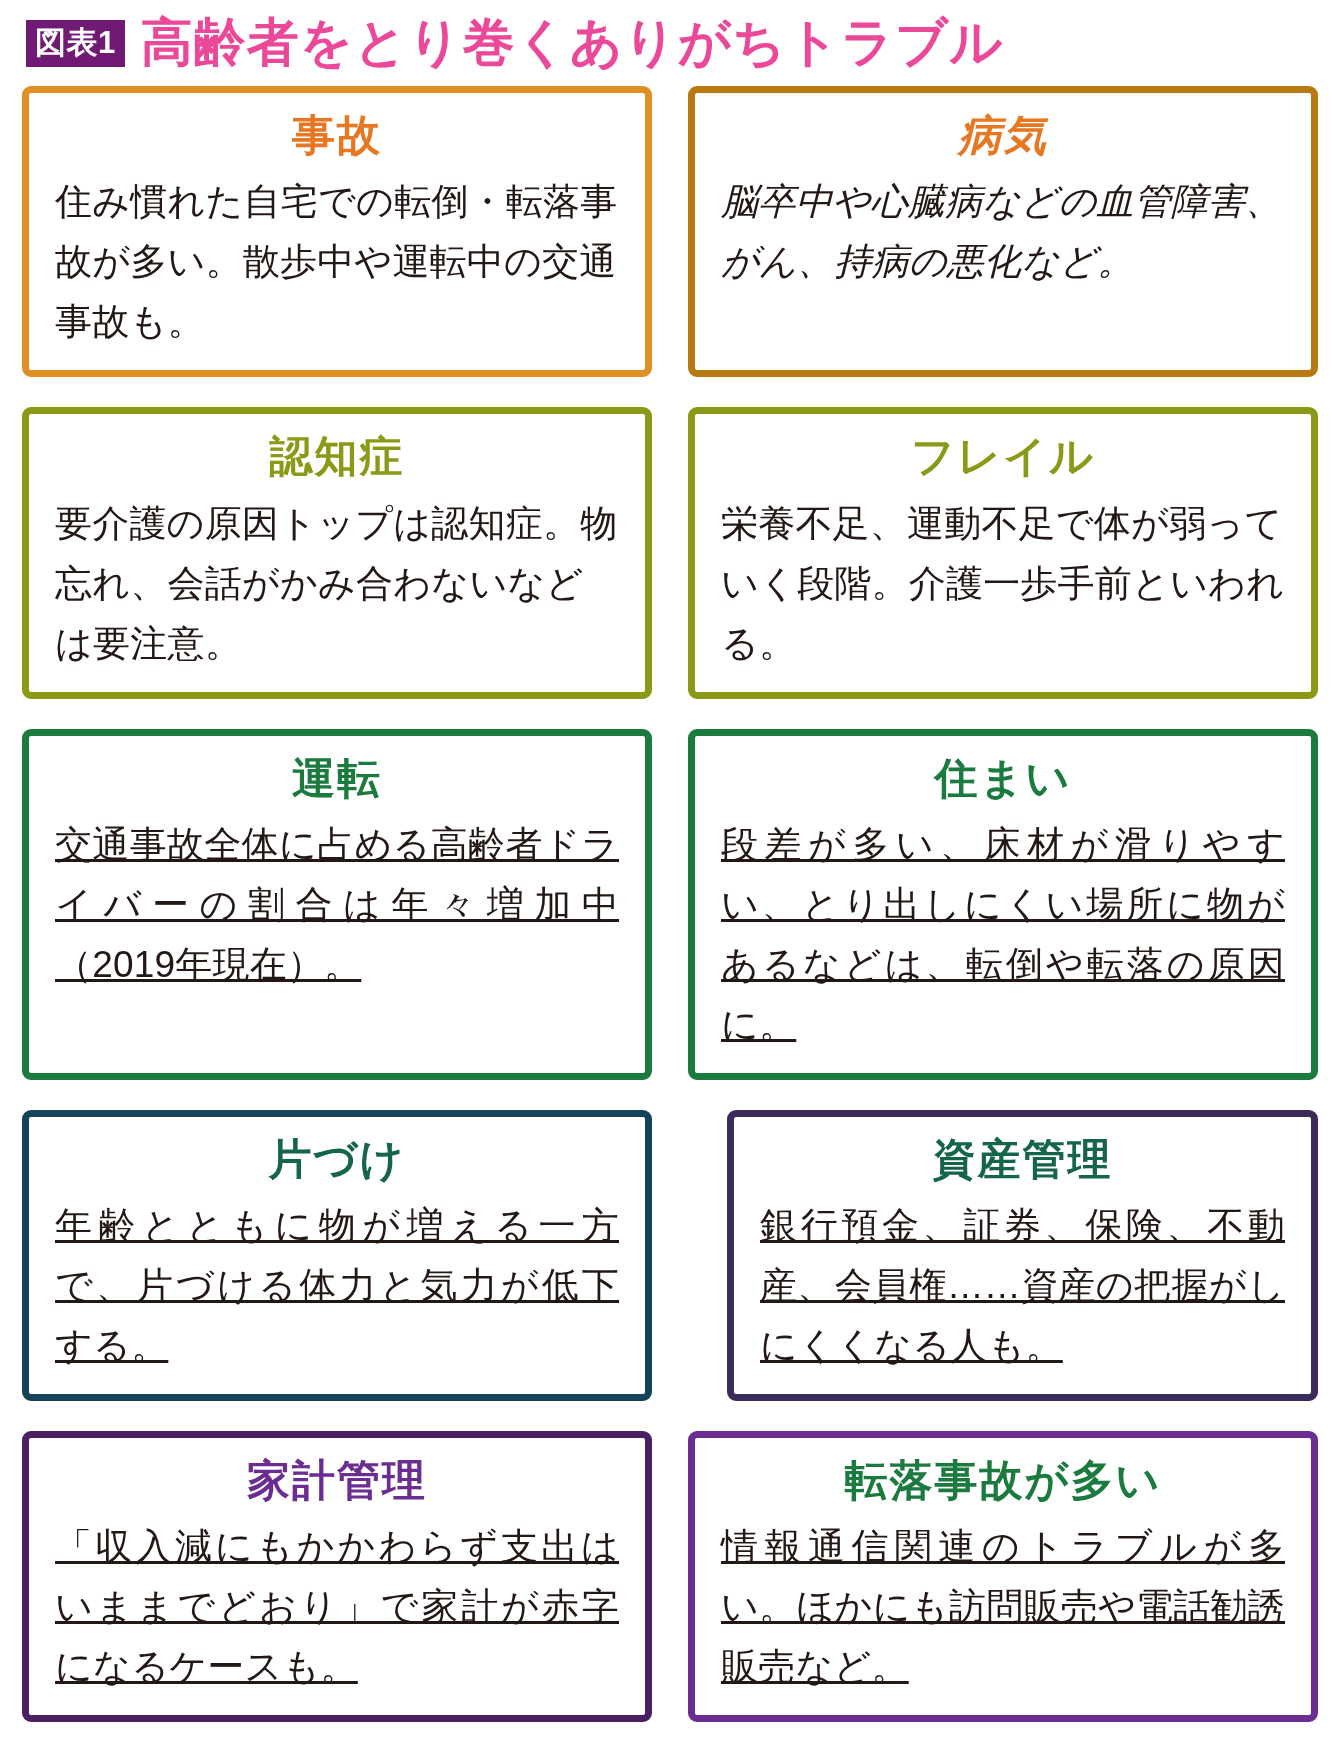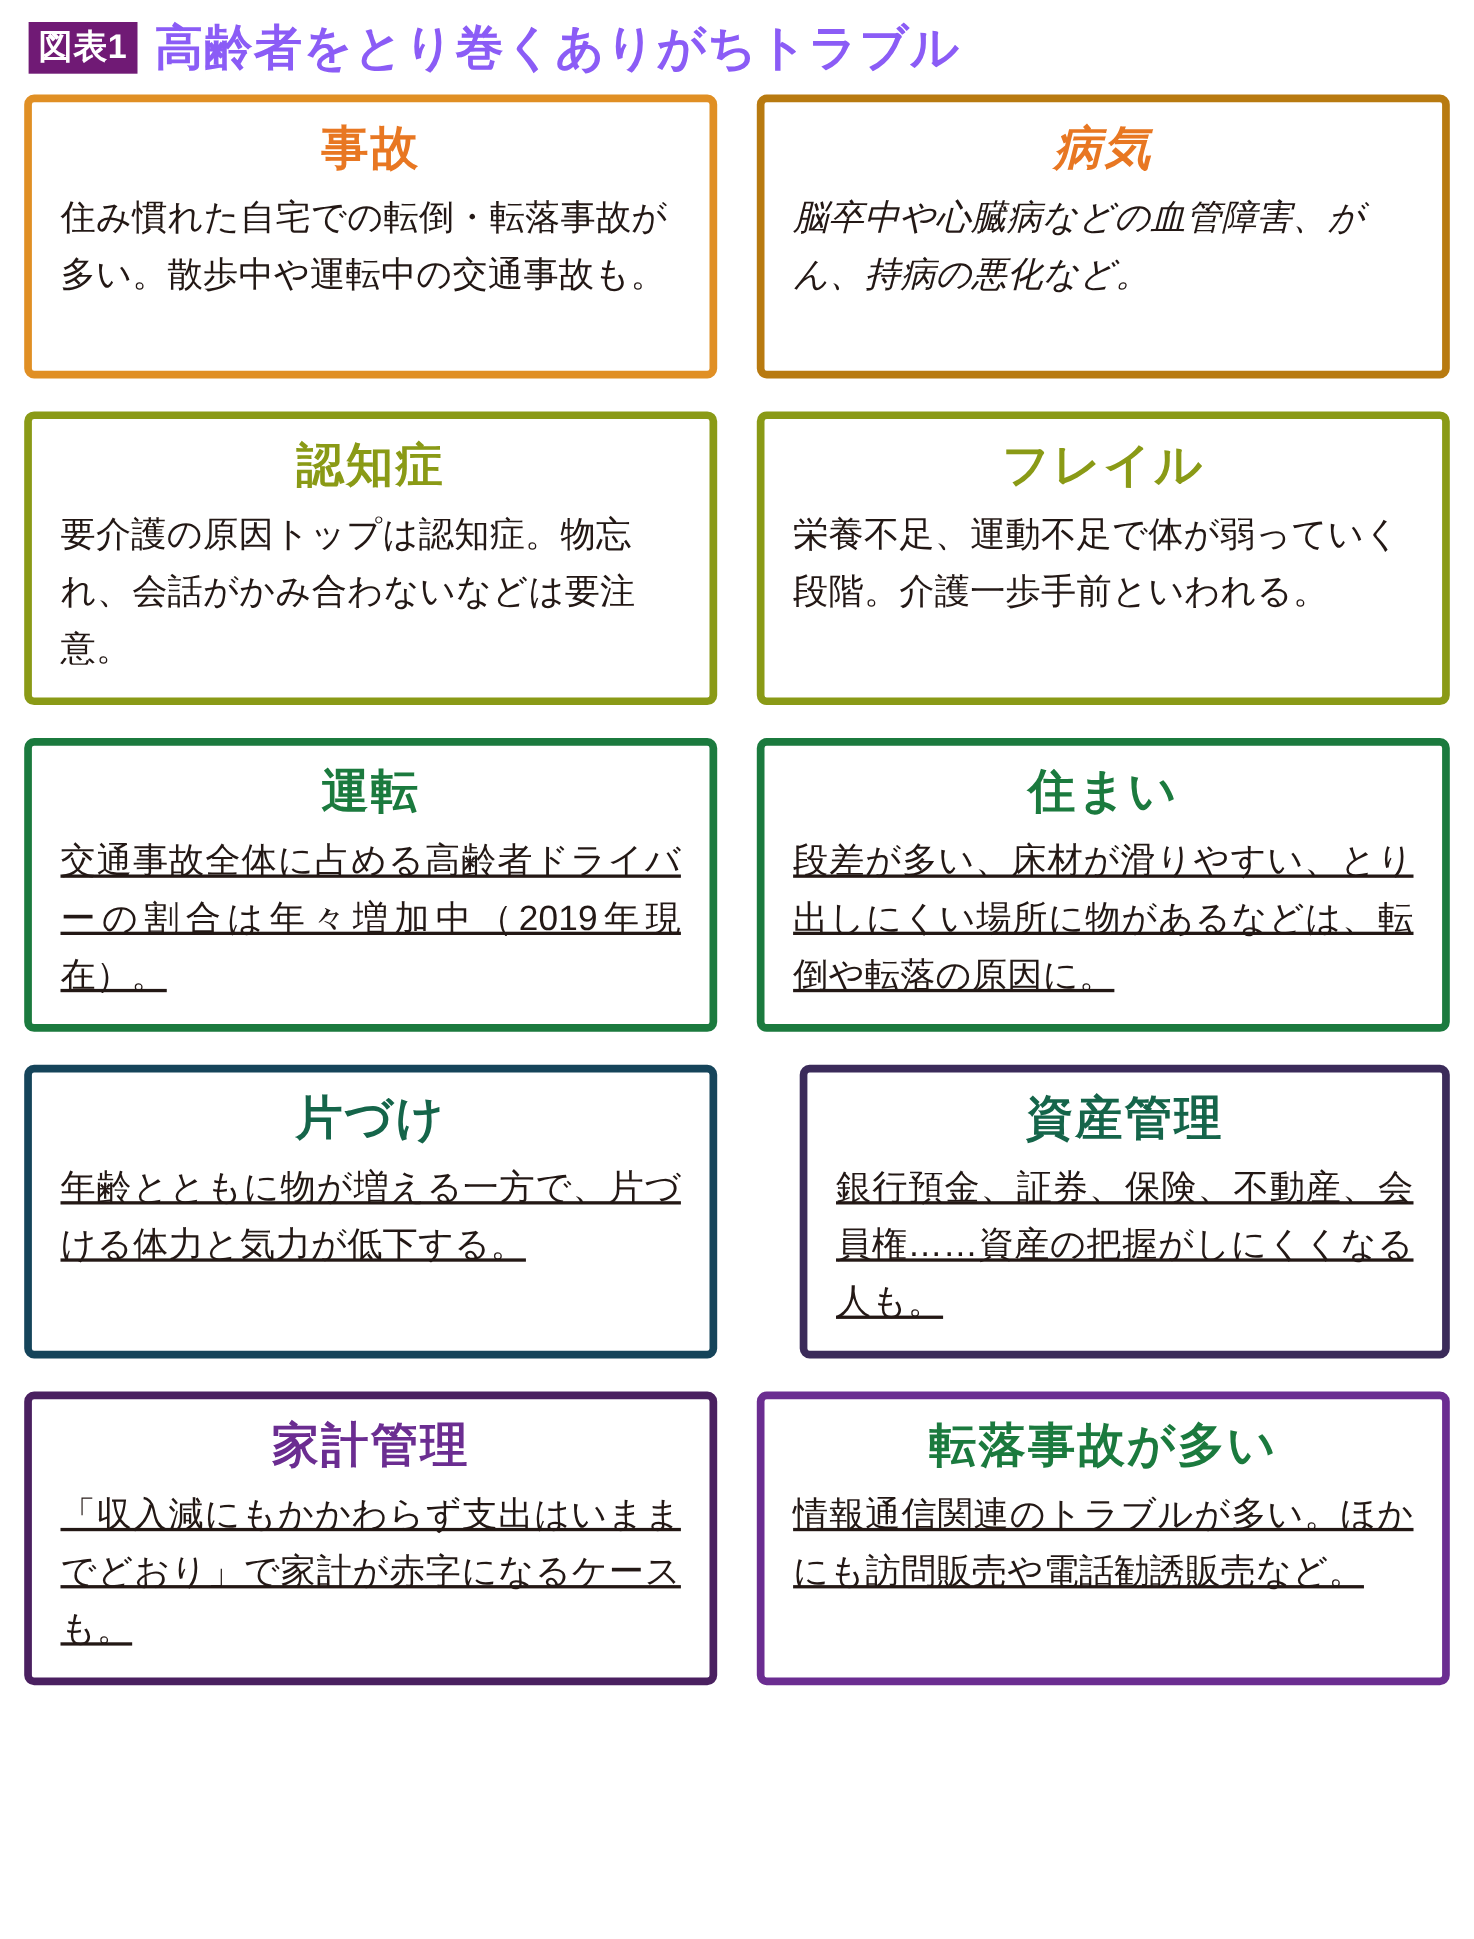--- a/index.html
+++ b/index.html
@@ -33,23 +33,23 @@
     background: #701a75;
     color: #ffffff;
     font-size: 31px;
     font-weight: bold;
     line-height: 1;
     padding: 7px 9px 9px 9px;
     letter-spacing: 0.5px;
     white-space: nowrap;
   }
   .header-title {
-    font-size: 44px;
+    font-size: 52px;
     font-weight: bold;
-    color: #8b5cf6;
+    color: #ec4899;
     letter-spacing: 1px;
     white-space: nowrap;
   }
 
   
   .grid {
     margin-top: 12px;
     display: grid;
     grid-template-columns: 1fr 1fr;
     column-gap: 36px;
@@ -66,21 +66,21 @@
   }
   .card-title {
     text-align: center;
     font-size: 43px;
     font-weight: bold;
     line-height: 1.15;
     margin: 4px 0 12px 0;
     letter-spacing: 2px;
   }
   .card-body {
-    font-size: 32px;
+    font-size: 37px;
     line-height: 1.62;
     color: #231815;
     letter-spacing: 0.2px;
   }
   .card-body.justify {
     text-align: justify;
     text-justify: inter-character;
     text-decoration: underline;
   }
 

